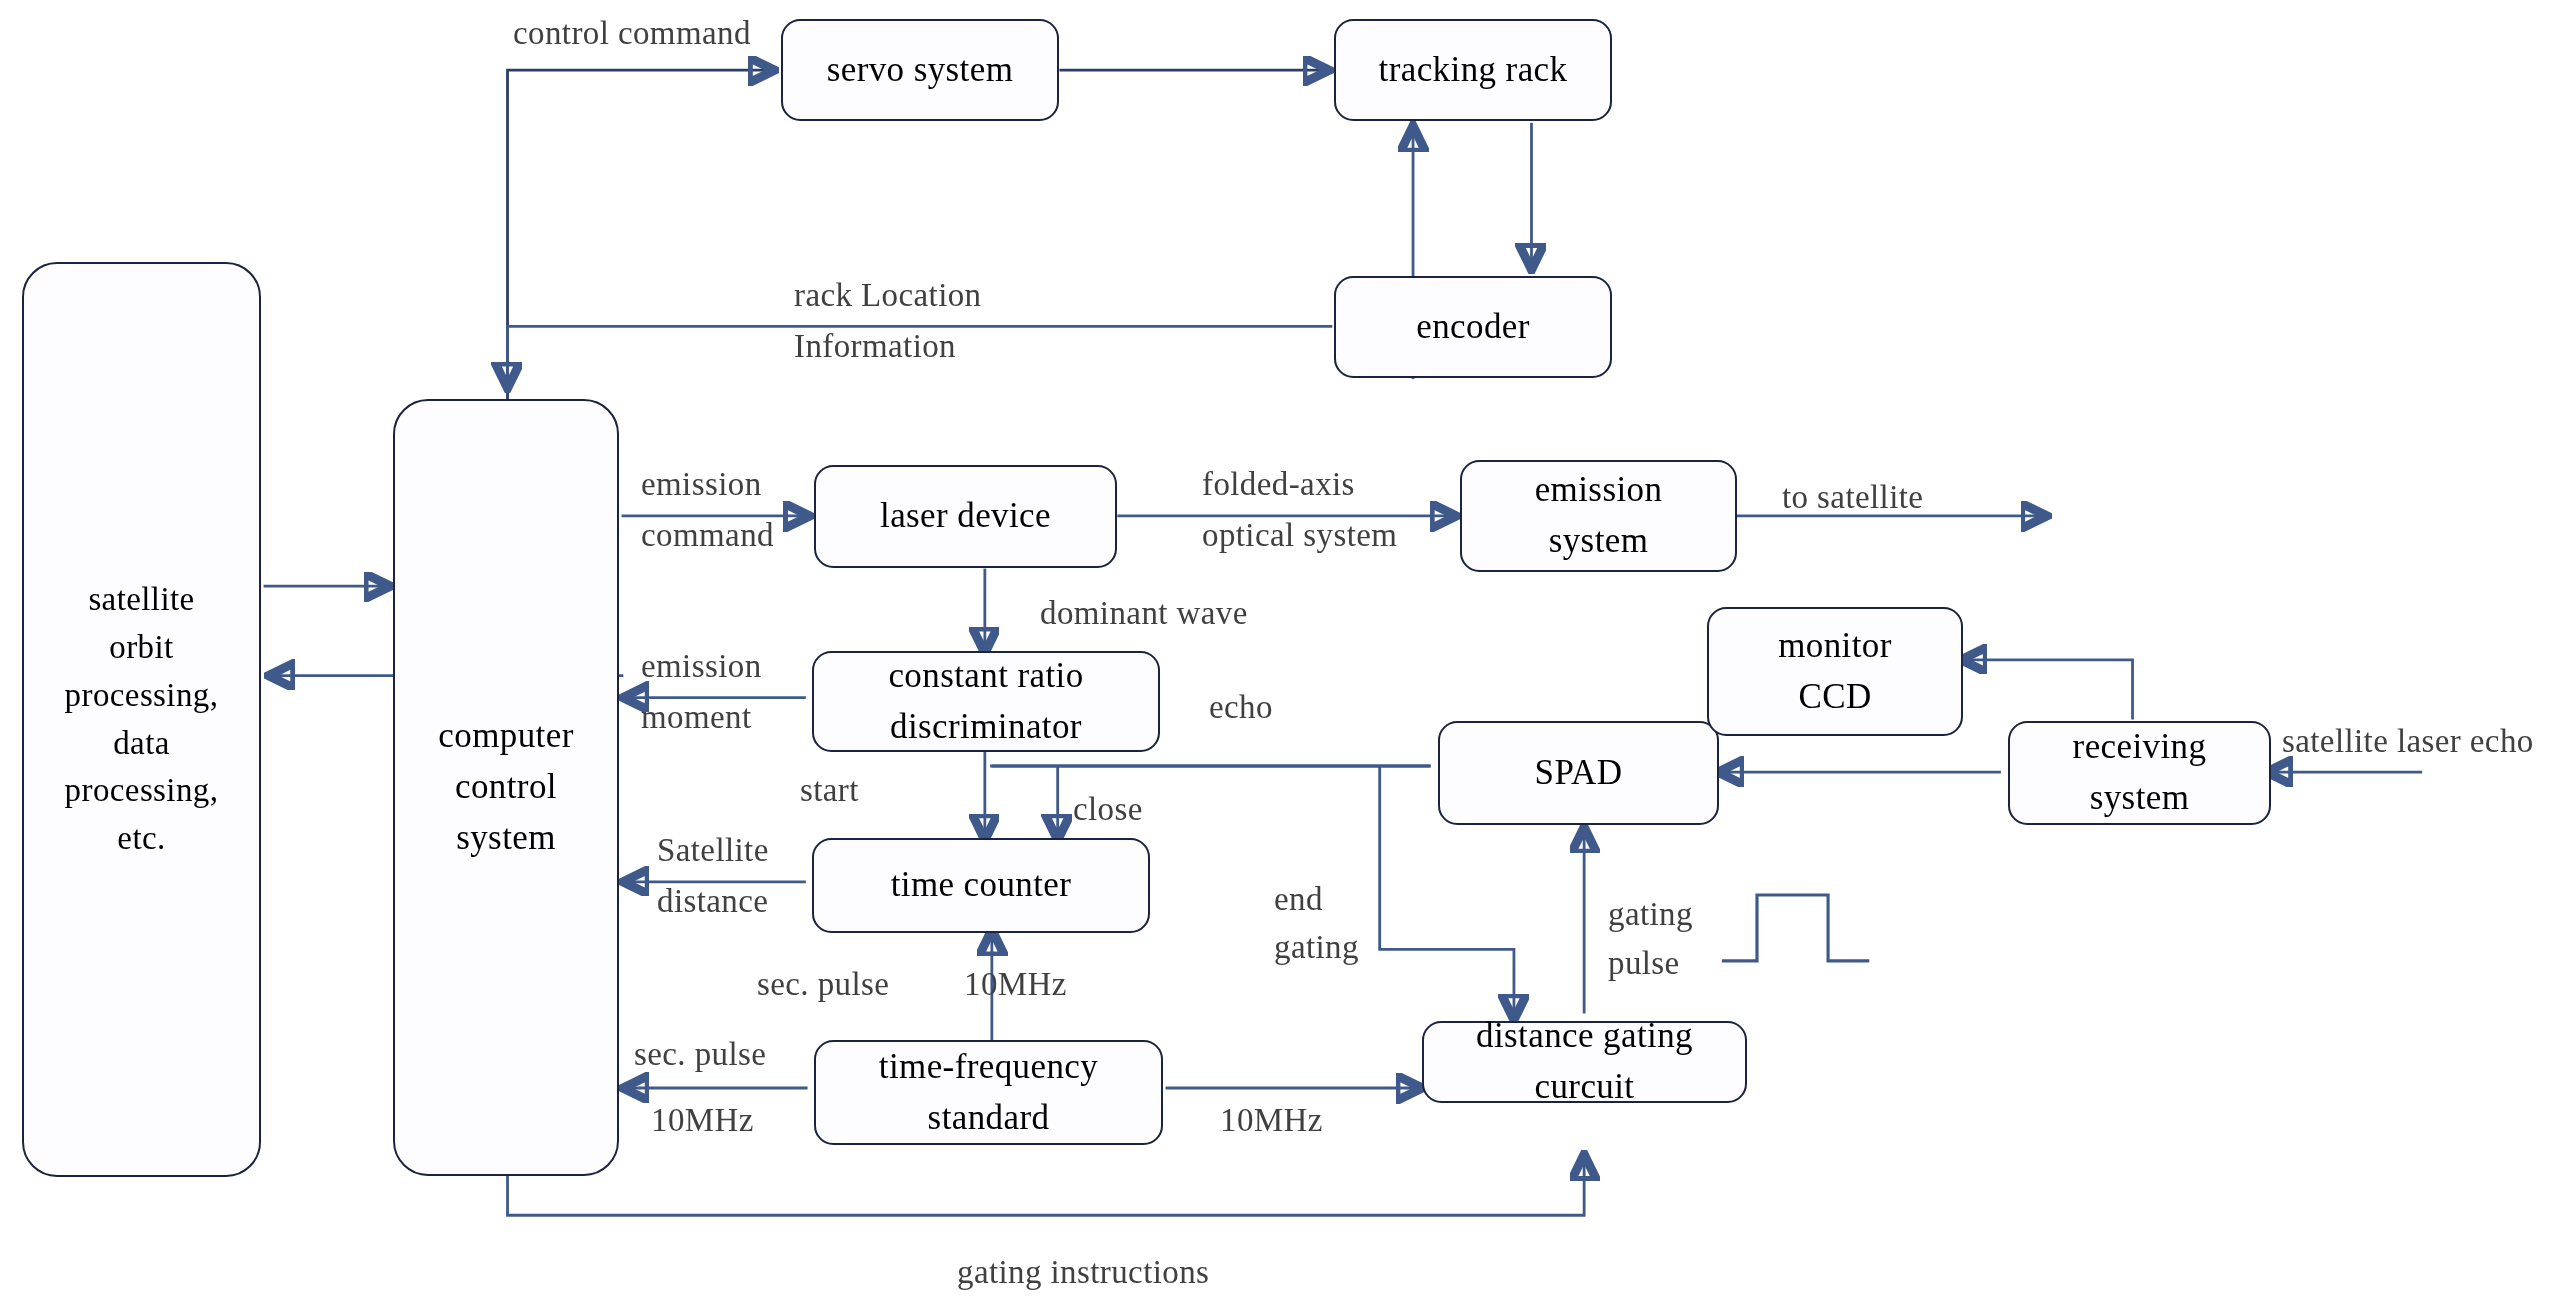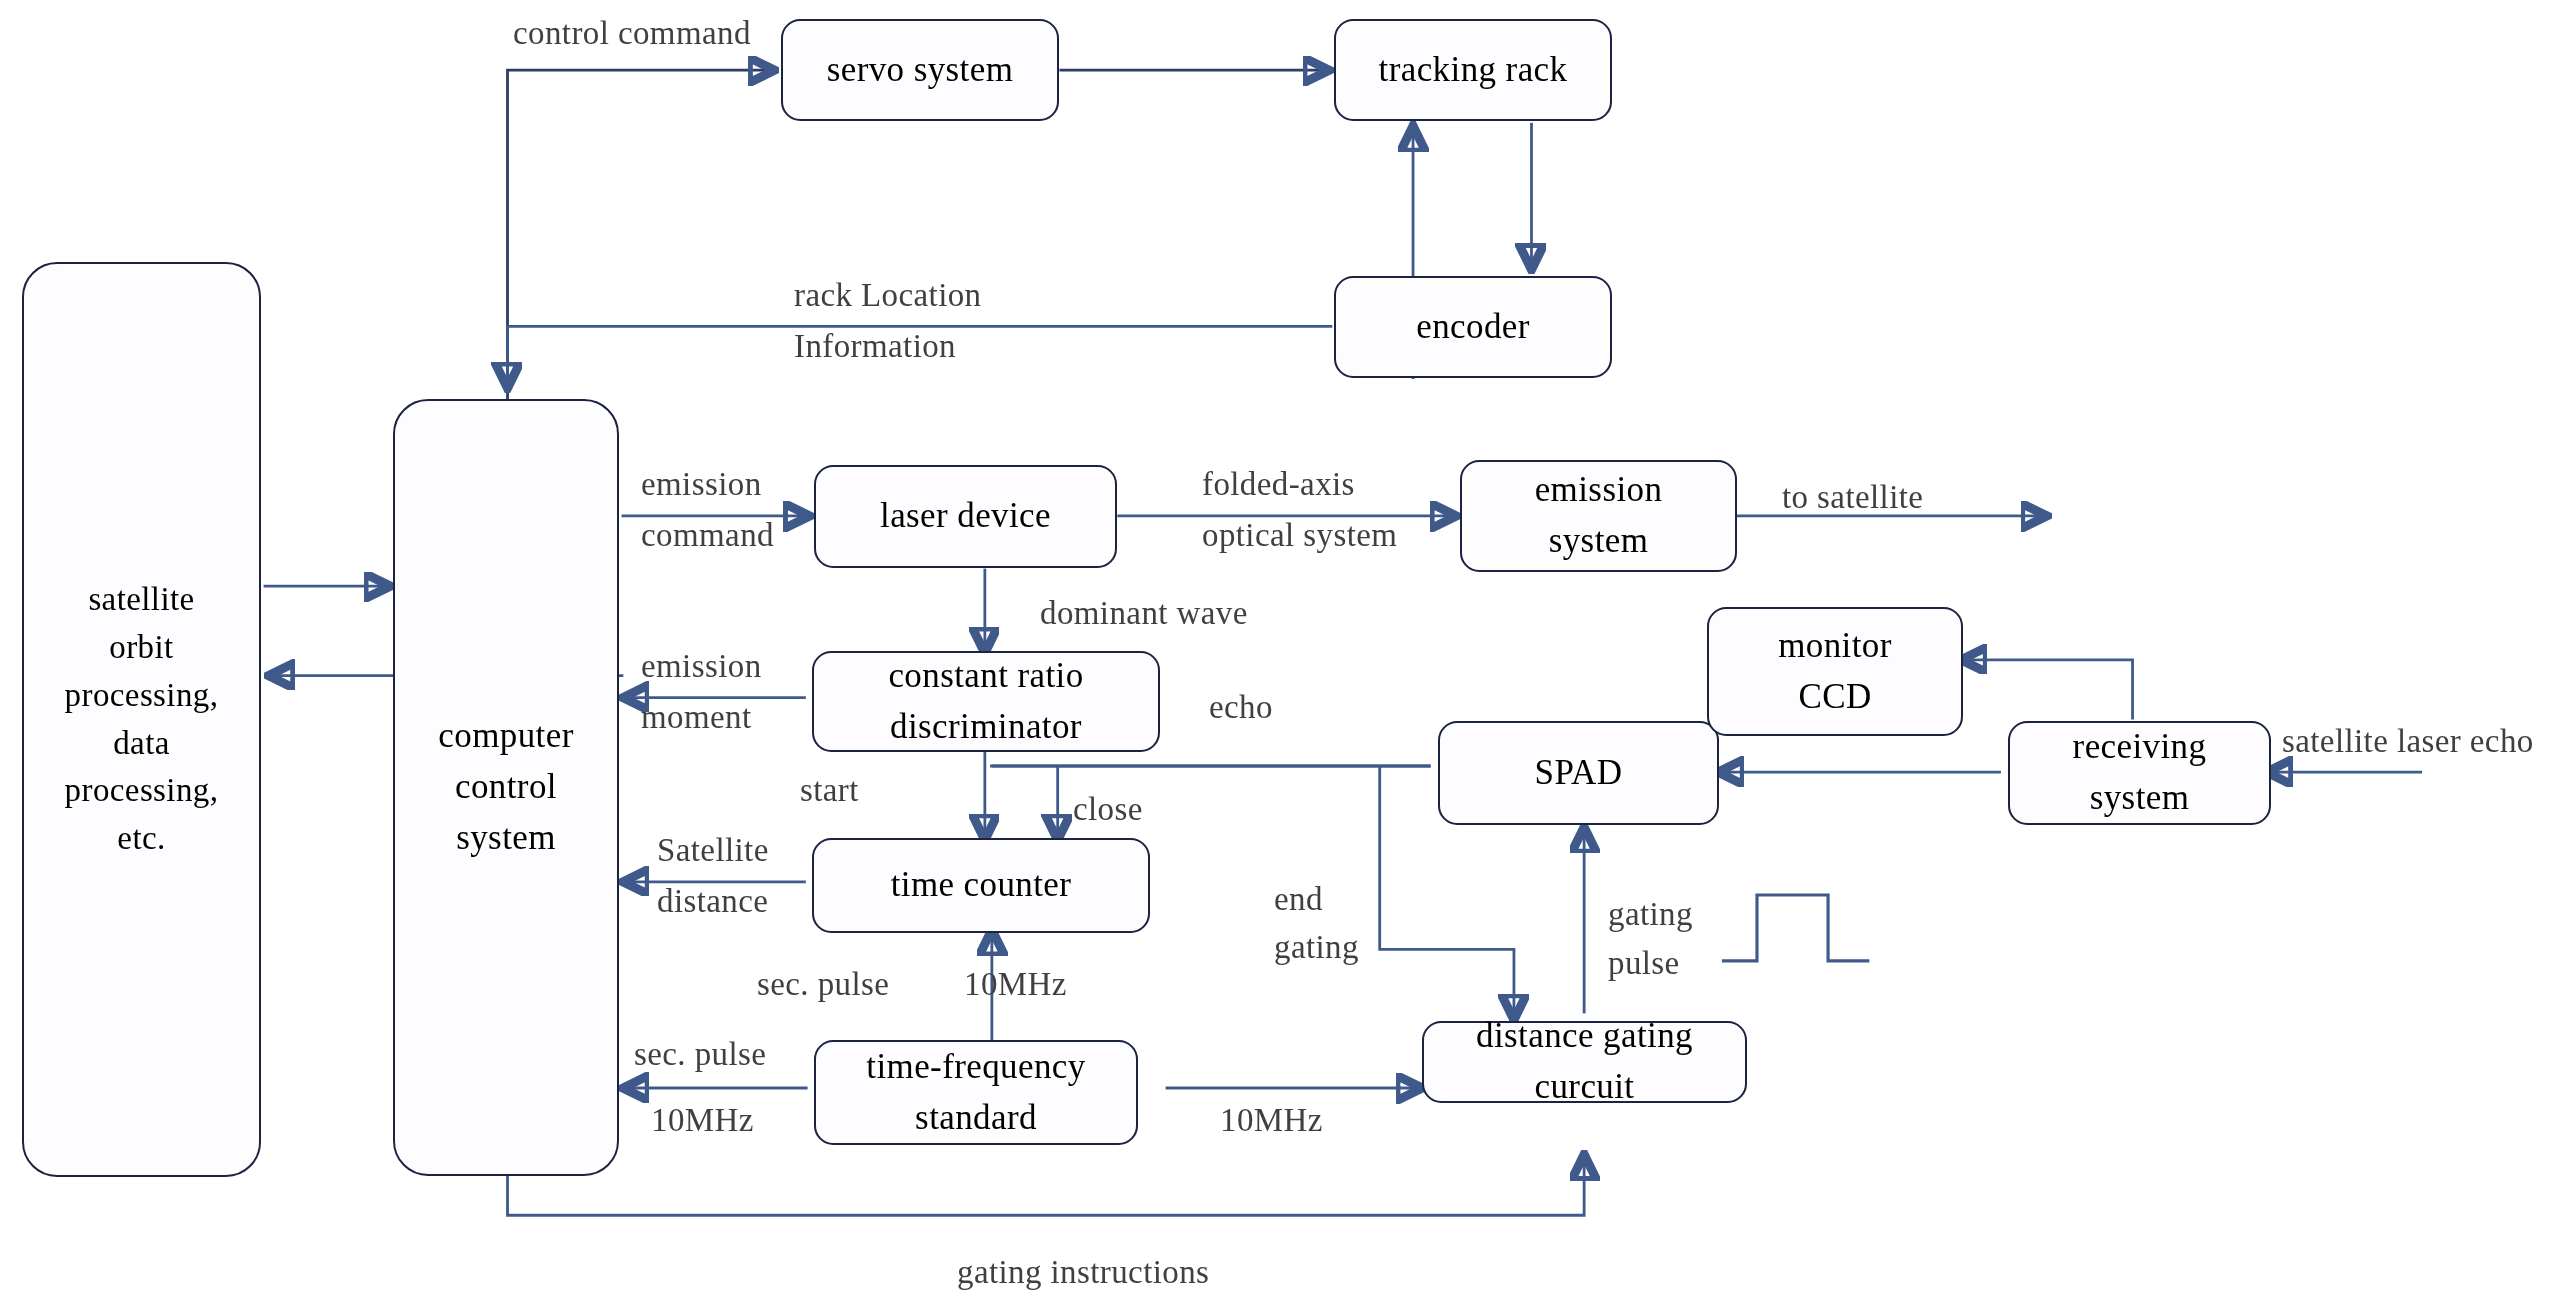--- a/index.html
+++ b/index.html
@@ -164,21 +164,21 @@
 
   <div class="node" style="left:812px; top:838px; width:338px; height:95px;">
     <span class="ln">time  counter</span>
   </div>
 
   <div class="node" style="left:812px; top:651px; width:348px; height:101px;">
     <span class="ln">constant  ratio</span>
     <span class="ln">discriminator</span>
   </div>
 
-  <div class="node" style="left:814px; top:1040px; width:324px; height:105px;">
+  <div class="node" style="left:814px; top:1040px; width:349px; height:105px;">
     <span class="ln">time-frequency</span>
     <span class="ln">standard</span>
   </div>
 
   <div class="node" style="left:1422px; top:1021px; width:325px; height:82px;">
     <span class="ln">distance  gating</span>
     <span class="ln">curcuit</span>
   </div>
 
   <div class="node" style="left:1438px; top:721px; width:281px; height:104px;">

